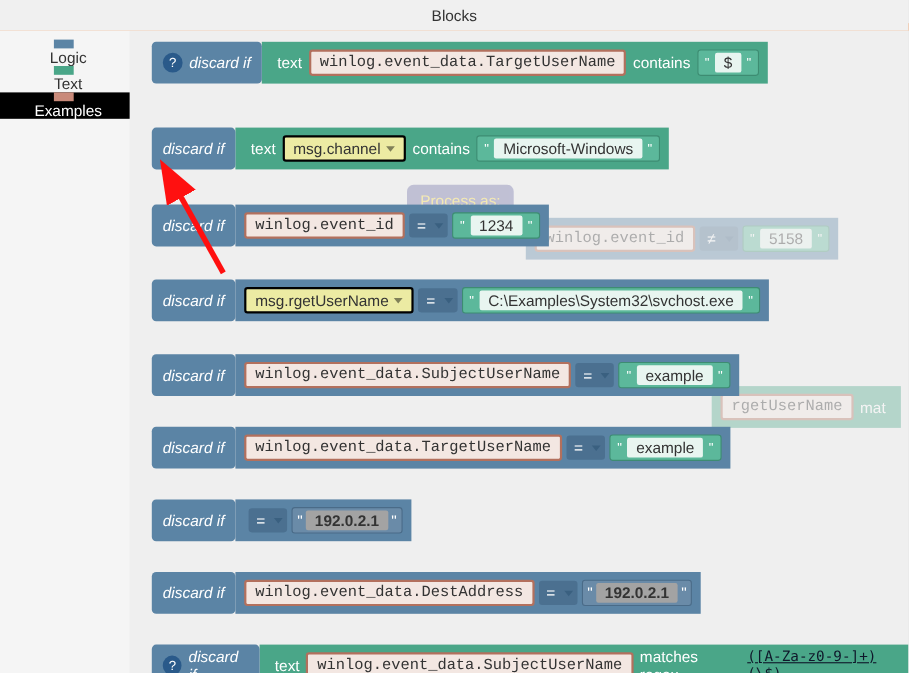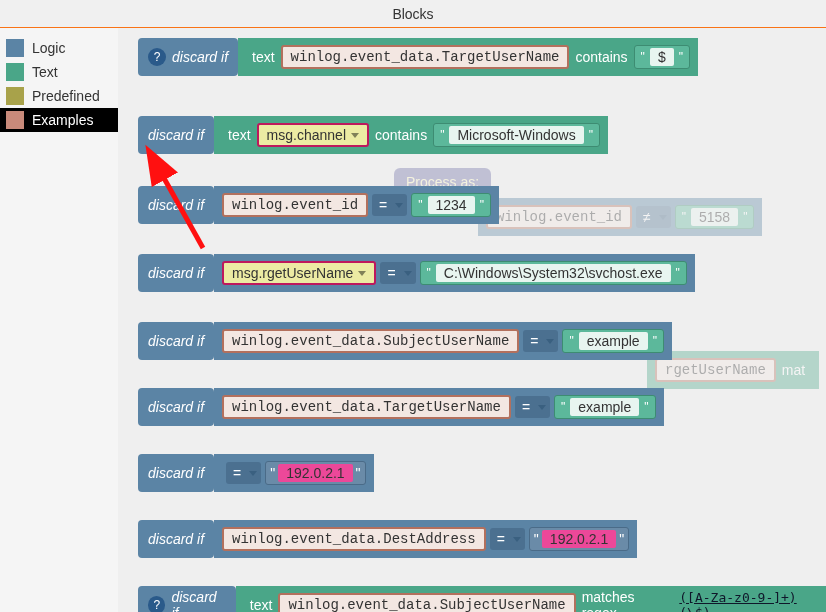--- a/index.html
+++ b/index.html
@@ -1,53 +1,53 @@
 <!DOCTYPE html>
 <html><head>
 <meta charset="utf-8">
 <style>
   * { box-sizing: border-box; margin: 0; padding: 0; }
   html, body { width: 826px; height: 612px; overflow: hidden; font-family: Arial, Helvetica, sans-serif; font-size: 14px; background: #e8e8e8; }
-  .tabs { display: flex; height: 28px; background: #e0e0e0; border-bottom: 1px solid #f97316; }
+  .tabs { display: flex; height: 28px; background: #e0e0e0; border-bottom: 7px solid #f97316; flex-direction: column; }
   .tab { flex: 1; text-align: center; line-height: 28px; color: #333; cursor: pointer; }
   .tab.active { background: #f0f0f0; }
   .main { display: flex; height: calc(612px - 28px); }
   .sidebar { width: 118px; background: #f5f5f5; padding-top: 8px; position: relative; }
-  .cat { display: flex; align-items: center; height: 24px; padding-left: 6px; cursor: pointer; }
+  .cat { display: flex; align-items: center; height: 24px; padding-left: 6px; cursor: pointer; flex-direction: column; }
   .cat .swatch { width: 18px; height: 18px; margin-right: 8px; }
   .cat.active { background: #000000; color: #fff; }
   .cat.active .swatch { background: #c98a7a; }
   .cat span.lbl { color: #333; }
   .cat.active span.lbl { color: #fff; }
 
   .canvas { flex: 1; background: #efefef; position: relative; overflow: hidden; }
 
   .block-row { position: absolute; display: flex; align-items: center; height: 38px; }
   .head { background: #5b84a5; color: #fff; padding: 0 10px 0 10px; height: 38px; display: flex; align-items: center; font-style: italic; border-radius: 4px; position: relative; }
   .head .q { width: 18px; height: 18px; border-radius: 50%; background: #2a5a8a; color: #fff; font-size: 12px; display:flex; align-items:center; justify-content:center; margin-right:6px; font-style:normal; }
 
   .body { display: flex; align-items: center; height: 38px; padding: 0 8px; color:#fff; }
   .body.green { background: #4aa688; }
   .body.blue  { background: #5b84a5; }
 
   .kw { padding: 0 6px; }
   .field-red { background: #f3e7e2; border:2px solid #b3705d; color:#333; padding:2px 8px; border-radius:3px; display:flex; align-items:center;font-family:Liberation Mono, monospace; }
-  .field-yel { background: #eceba3; border:2px solid #be185d; color:#333; padding:2px 8px; border-radius:3px; display:flex; align-items:center;text-align:center; }
+  .field-yel { background: #eceba3; border:2px solid #000000; color:#333; padding:2px 8px; border-radius:3px; display:flex; align-items:center;text-align:center; }
   .dd { width:0;height:0;border-left:4px solid transparent;border-right:4px solid transparent;border-top:5px solid #808058; margin-left:5px;}
   .dd.bl { border-top-color:#3a6080;}
 
   .op { background:#4b7090; border-radius:3px; padding:3px 4px; margin:0 4px; display:flex; align-items:center;}
   .op .sym { background:transparent; color:#fff; padding:0 3px;}
 
   .val-green { background:#5cb89b; border:1px solid #3d8c72; border-radius:3px; padding:2px 4px; display:flex; align-items:center; color:#fff;}
   .val-green .inner { background:#e8f5f0; color:#333; padding:1px 8px; border-radius:2px; margin:0 3px;}
   .val-green .q1, .val-green .q2 { color:#fff; font-size:12px; padding:0 2px;}
 
   .val-blue { background:#6a8ba8; border:1px solid #4a6b88; border-radius:3px; padding:2px 4px; display:flex; align-items:center; color:#fff;}
-  .val-blue .inner { background:#ec4899; color:#333; padding:1px 8px; border-radius:2px; margin:0 3px;}
+  .val-blue .inner { background:#a3a3a3; color:#333; padding:1px 8px; border-radius:2px; margin:0 3px;font-weight:bold;}
 
   
   .ghost { opacity: 0.35; }
 
   
   .arrow { position:absolute; left:30px; top:135px; pointer-events:none; }
   .arrow svg { overflow: visible; }
 
   .regex-txt { color:#0f172a; padding-left:6px; font-family: monospace; font-size:13px;text-decoration:underline;}
 </style>
@@ -61,33 +61,29 @@
 <div class="main">
   <div class="sidebar">
     <div class="cat">
       <div class="swatch" style="background:#5b84a5"></div>
       <span class="lbl">Logic</span>
     </div>
     <div class="cat">
       <div class="swatch" style="background:#4aa688"></div>
       <span class="lbl">Text</span>
     </div>
-    <div class="cat">
-      <div class="swatch" style="background:#a8a24a"></div>
-      <span class="lbl">Predefined</span>
-    </div>
     <div class="cat active">
       <div class="swatch"></div>
       <span class="lbl">Examples</span>
     </div>
   </div>
 
   <div class="canvas">
 
-    <div class="ghost" style="position:absolute; left:276px; top:140px; background:#6b6aa5; color:#fef9c3; padding:6px 12px; border-radius:6px;">
+    <div class="ghost" style="position:absolute; left:252px; top:140px; background:#6b6aa5; color:#fde047; padding:6px 12px; border-radius:6px;">
       <span>Process as:</span>
     </div>
     <div class="ghost block-row" style="left:360px; top:170px;">
       <div class="body blue">
         <div class="field-red">
             <span>winlog.event_id</span>
           </div>
         <div class="op">
             <span class="sym">≠</span>
             <span class="dd bl"></span>
@@ -172,21 +168,21 @@
             <div class="field-yel">
               <span>msg.rgetUserName</span>
               <span class="dd"></span>
             </div>
             <div class="op">
               <span class="sym">=</span>
               <span class="dd bl"></span>
             </div>
             <div class="val-green">
               <span class="q1">"</span>
-              <span class="inner">C:\Windows\System32\svchost.exe</span>
+              <span class="inner">C:\Examples\System32\svchost.exe</span>
               <span class="q2">"</span>
             </div>
           </div>
         </div>
         <div class="block-row" style="left: 20px; top: 294px;">
           <div class="head">
             <span>discard if</span>
           </div>
           <div class="body blue">
             <div class="field-red">

